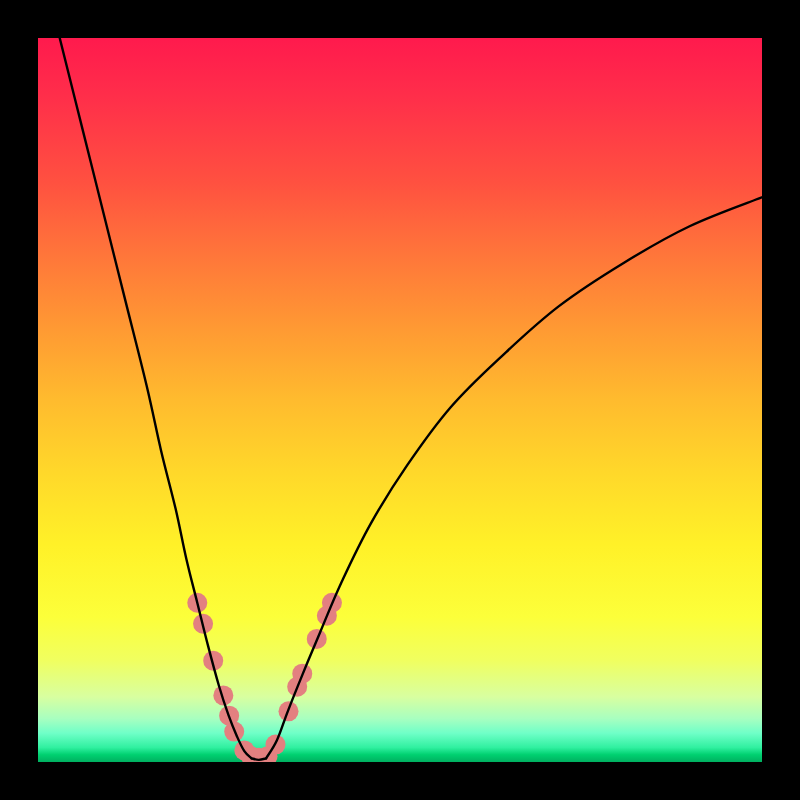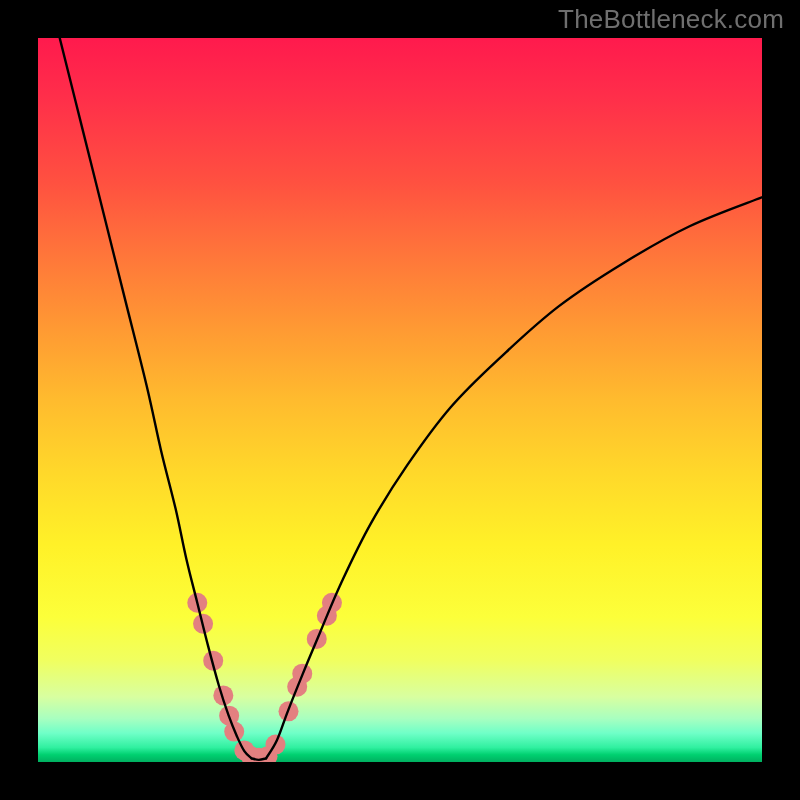--- a/index.html
+++ b/index.html
@@ -55,21 +55,20 @@
     position: absolute;
     left: 0; top: 0;
     width: 724px;
     height: 724px;
   }
 </style>
 </head>
 <body>
 
 <div class="frame">
-  <div class="watermark">TheBottleneck.com</div>
   <div class="plot">
     <div class="gradient"></div>
     <svg class="curves" viewBox="0 0 724 724" preserveAspectRatio="none">
       <g id="marker-layer">
           <circle cx="159.28" cy="564.72" r="10" fill="#e38080"></circle>
           <circle cx="165.07" cy="585.72" r="10" fill="#e38080"></circle>
           <circle cx="175.21" cy="622.64" r="10" fill="#e38080"></circle>
           <circle cx="185.34" cy="657.39" r="10" fill="#e38080"></circle>
           <circle cx="191.14" cy="677.66" r="10" fill="#e38080"></circle>
           <circle cx="196.20" cy="693.59" r="10" fill="#e38080"></circle>

